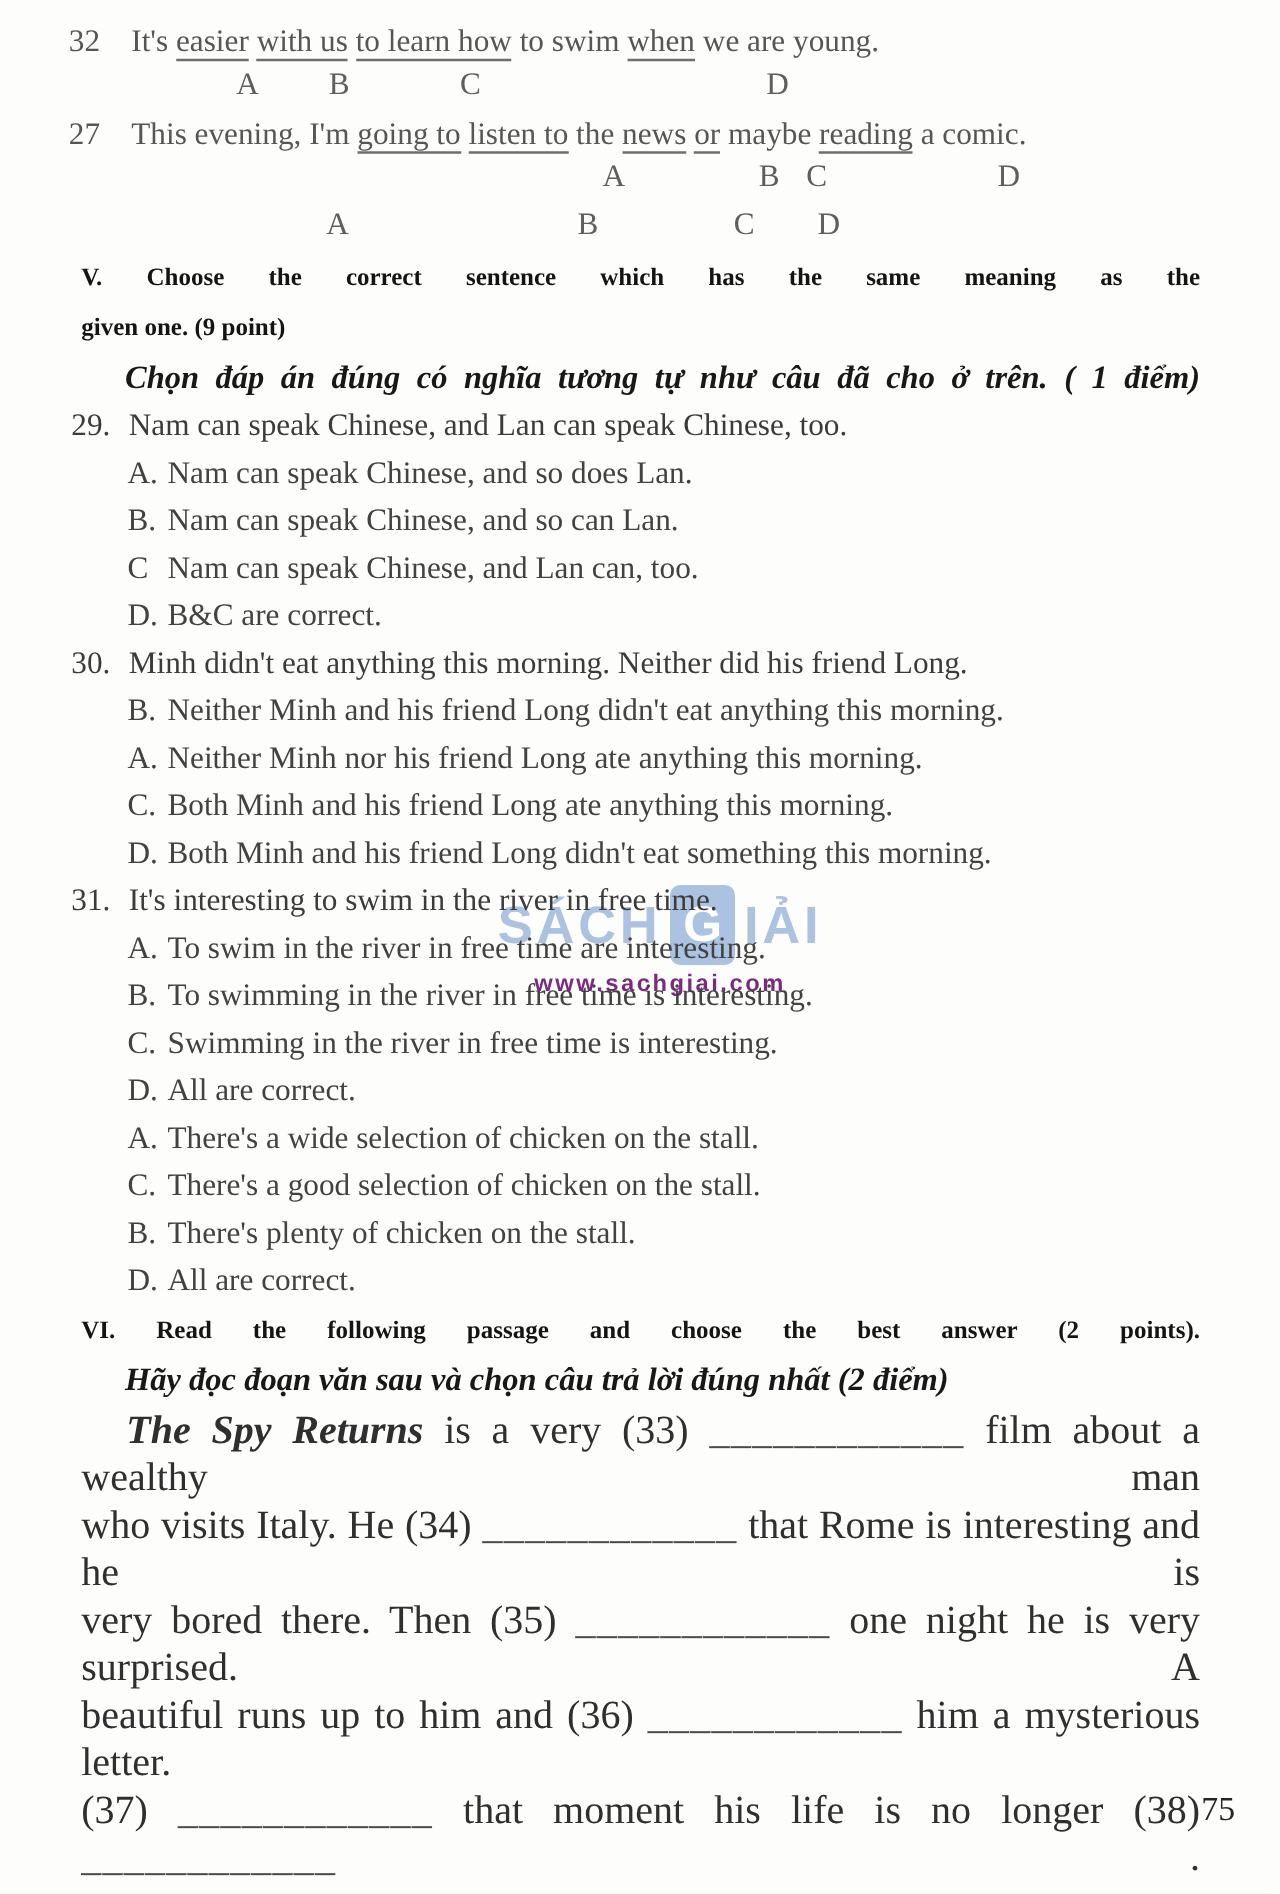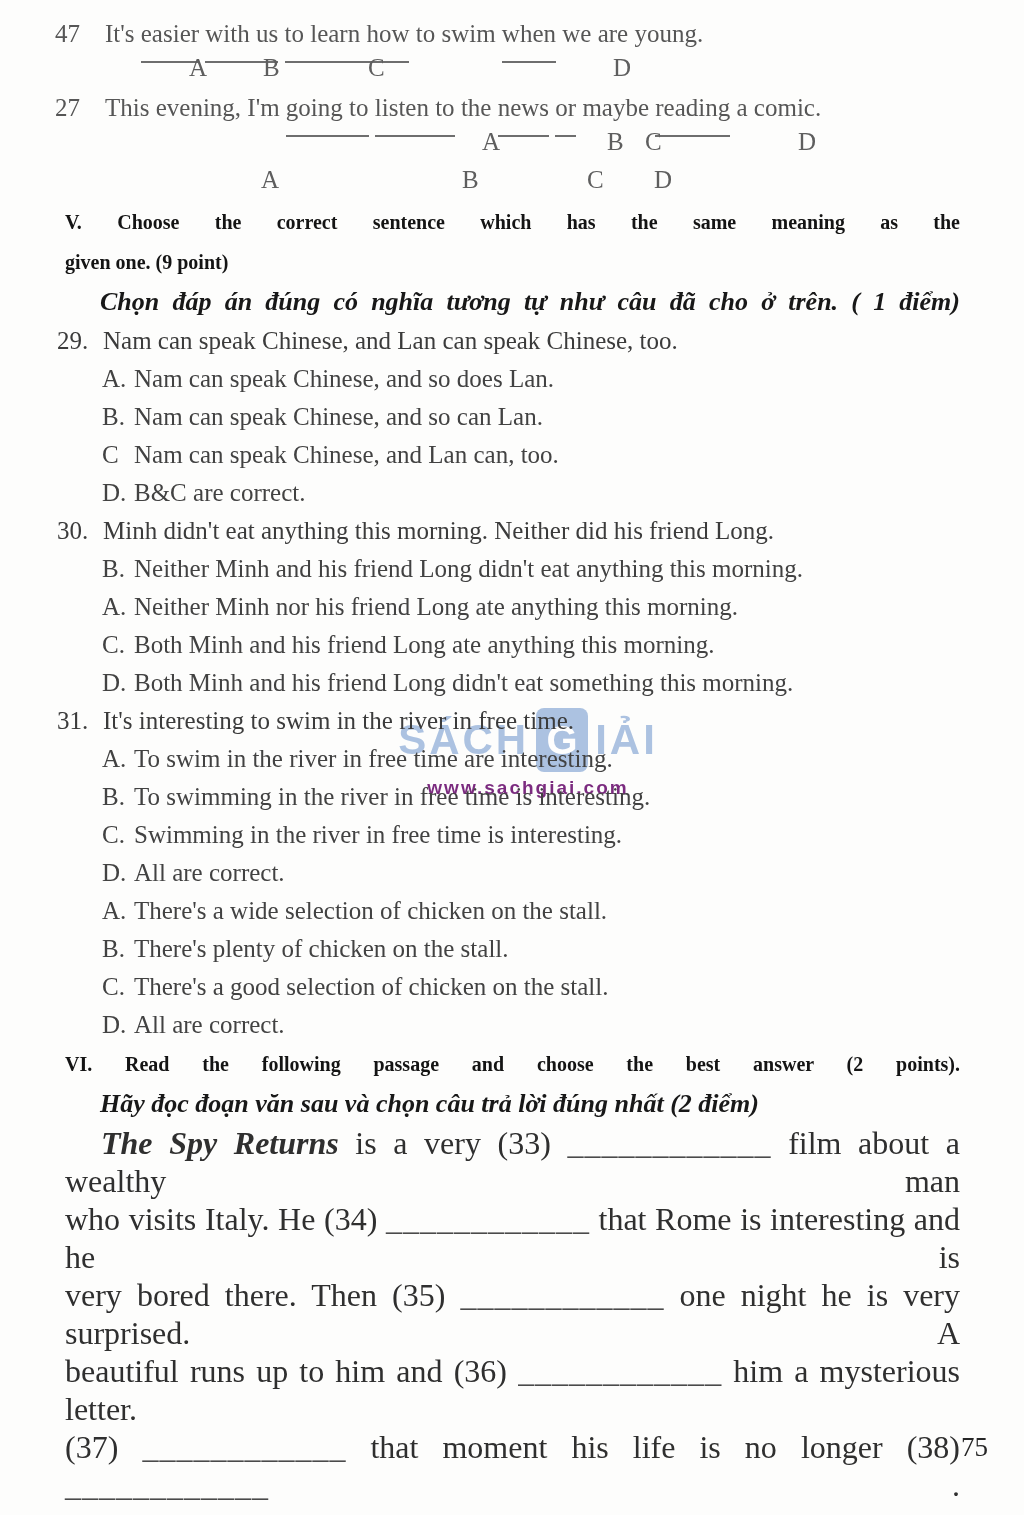--- a/index.html
+++ b/index.html
@@ -5,21 +5,21 @@
   html,body { margin:0; padding:0; background:#e8e8e8; }
   .page {
     position:relative; width:1024px; height:1515px; background:#fdfdfc;
     font-family:"Liberation Serif", serif; overflow:hidden; margin:0 auto;
   }
   .content { position:absolute; left:65px; top:16px; width:895px; z-index:1; }
 
   
   .uq-line { font-size:25px; line-height:36px; color:#565656; white-space:nowrap; }
   .uq-num { display:inline-block; width:50px; margin-left:-10px; }
-  .u { border-bottom:2px solid #6e6e6e; padding-bottom:14px; }
+  .u { border-bottom:2px solid #6e6e6e; padding-bottom:0px; }
   .letters-row { position:relative; height:38px; font-size:25px; color:#5e5e5e; }
   .letters-row span { position:absolute; top:2px; }
 
   
   .sec-head { font-size:20px; font-weight:bold; color:#141414; line-height:40px; }
   .justify-last { text-align:justify; text-align-last:justify; }
   .vn-sub { font-size:26px; font-weight:bold; font-style:italic; color:#181818;
             line-height:40px; padding-left:35px; }
 
   
@@ -60,21 +60,21 @@
         <span>G</span>
       </span>
       <span class="wm-text">IẢI</span>
     </div>
     <div class="wm-url">www.sachgiai.com</div>
   </div>
 
   <div class="content">
 
     <div id="uq-container">
-        <div class="uq-line"><span class="uq-num">47</span><span><span>It's </span><span class="u">easier</span><span> </span><span class="u">with us</span><span> </span><span class="u">to learn how</span><span> to swim </span><span class="u">when</span><span> we are young.</span></span></div>
+        <div class="uq-line"><span class="uq-num">32</span><span><span>It's </span><span class="u">easier</span><span> </span><span class="u">with us</span><span> </span><span class="u">to learn how</span><span> to swim </span><span class="u">when</span><span> we are young.</span></span></div>
         <div class="letters-row">
           <span style="left: 124px;">A</span>
           <span style="left: 198px;">B</span>
           <span style="left: 303px;">C</span>
           <span style="left: 548px;">D</span>
         </div>
         <div class="uq-line"><span class="uq-num">27</span><span><span>This evening, I'm </span><span class="u">going to</span><span> </span><span class="u">listen to</span><span> the </span><span class="u">news</span><span> </span><span class="u">or</span><span> maybe </span><span class="u">reading</span><span> a comic.</span></span></div>
         <div class="letters-row">
           <span style="left: 417px;">A</span>
           <span style="left: 542px;">B</span>
@@ -103,22 +103,22 @@
         <div class="opt"><span class="opt-label">B.</span><span>Neither Minh and his friend Long didn't eat anything this morning.</span></div>
         <div class="opt"><span class="opt-label">A.</span><span>Neither Minh nor his friend Long ate anything this morning.</span></div>
         <div class="opt"><span class="opt-label">C.</span><span>Both Minh and his friend Long ate anything this morning.</span></div>
         <div class="opt"><span class="opt-label">D.</span><span>Both Minh and his friend Long didn't eat something this morning.</span></div>
         <div class="mc-q"><span class="q-num">31.</span><span>It's interesting to swim in the river in free time.</span></div>
         <div class="opt"><span class="opt-label">A.</span><span>To swim in the river in free time are interesting.</span></div>
         <div class="opt"><span class="opt-label">B.</span><span>To swimming in the river in free time is interesting.</span></div>
         <div class="opt"><span class="opt-label">C.</span><span>Swimming in the river in free time is interesting.</span></div>
         <div class="opt"><span class="opt-label">D.</span><span>All are correct.</span></div>
         <div class="opt"><span class="opt-label">A.</span><span>There's a wide selection of chicken on the stall.</span></div>
+        <div class="opt"><span class="opt-label">C.</span><span>There's a good selection of chicken on the stall.</span></div>
         <div class="opt"><span class="opt-label">B.</span><span>There's plenty of chicken on the stall.</span></div>
-        <div class="opt"><span class="opt-label">C.</span><span>There's a good selection of chicken on the stall.</span></div>
         <div class="opt"><span class="opt-label">D.</span><span>All are correct.</span></div>
       </div>
 
     <div class="sec-head justify-last">VI. Read the following passage and choose the best answer (2 points).</div>
     <div class="vn-sub">Hãy đọc đoạn văn sau và chọn câu trả lời đúng nhất (2 điểm)</div>
 
     <div id="passage" class="passage">
         <div class="p-line indent"><span class="bi">The Spy Returns</span><span> is a very (33) </span><span class="blank">____________</span><span> film about a wealthy man</span></div>
         <div class="p-line"><span>who visits Italy. He (34) </span><span class="blank">____________</span><span> that Rome is interesting and he is</span></div>
         <div class="p-line"><span>very bored there. Then (35) </span><span class="blank">____________</span><span> one night he is very surprised. A</span></div>

